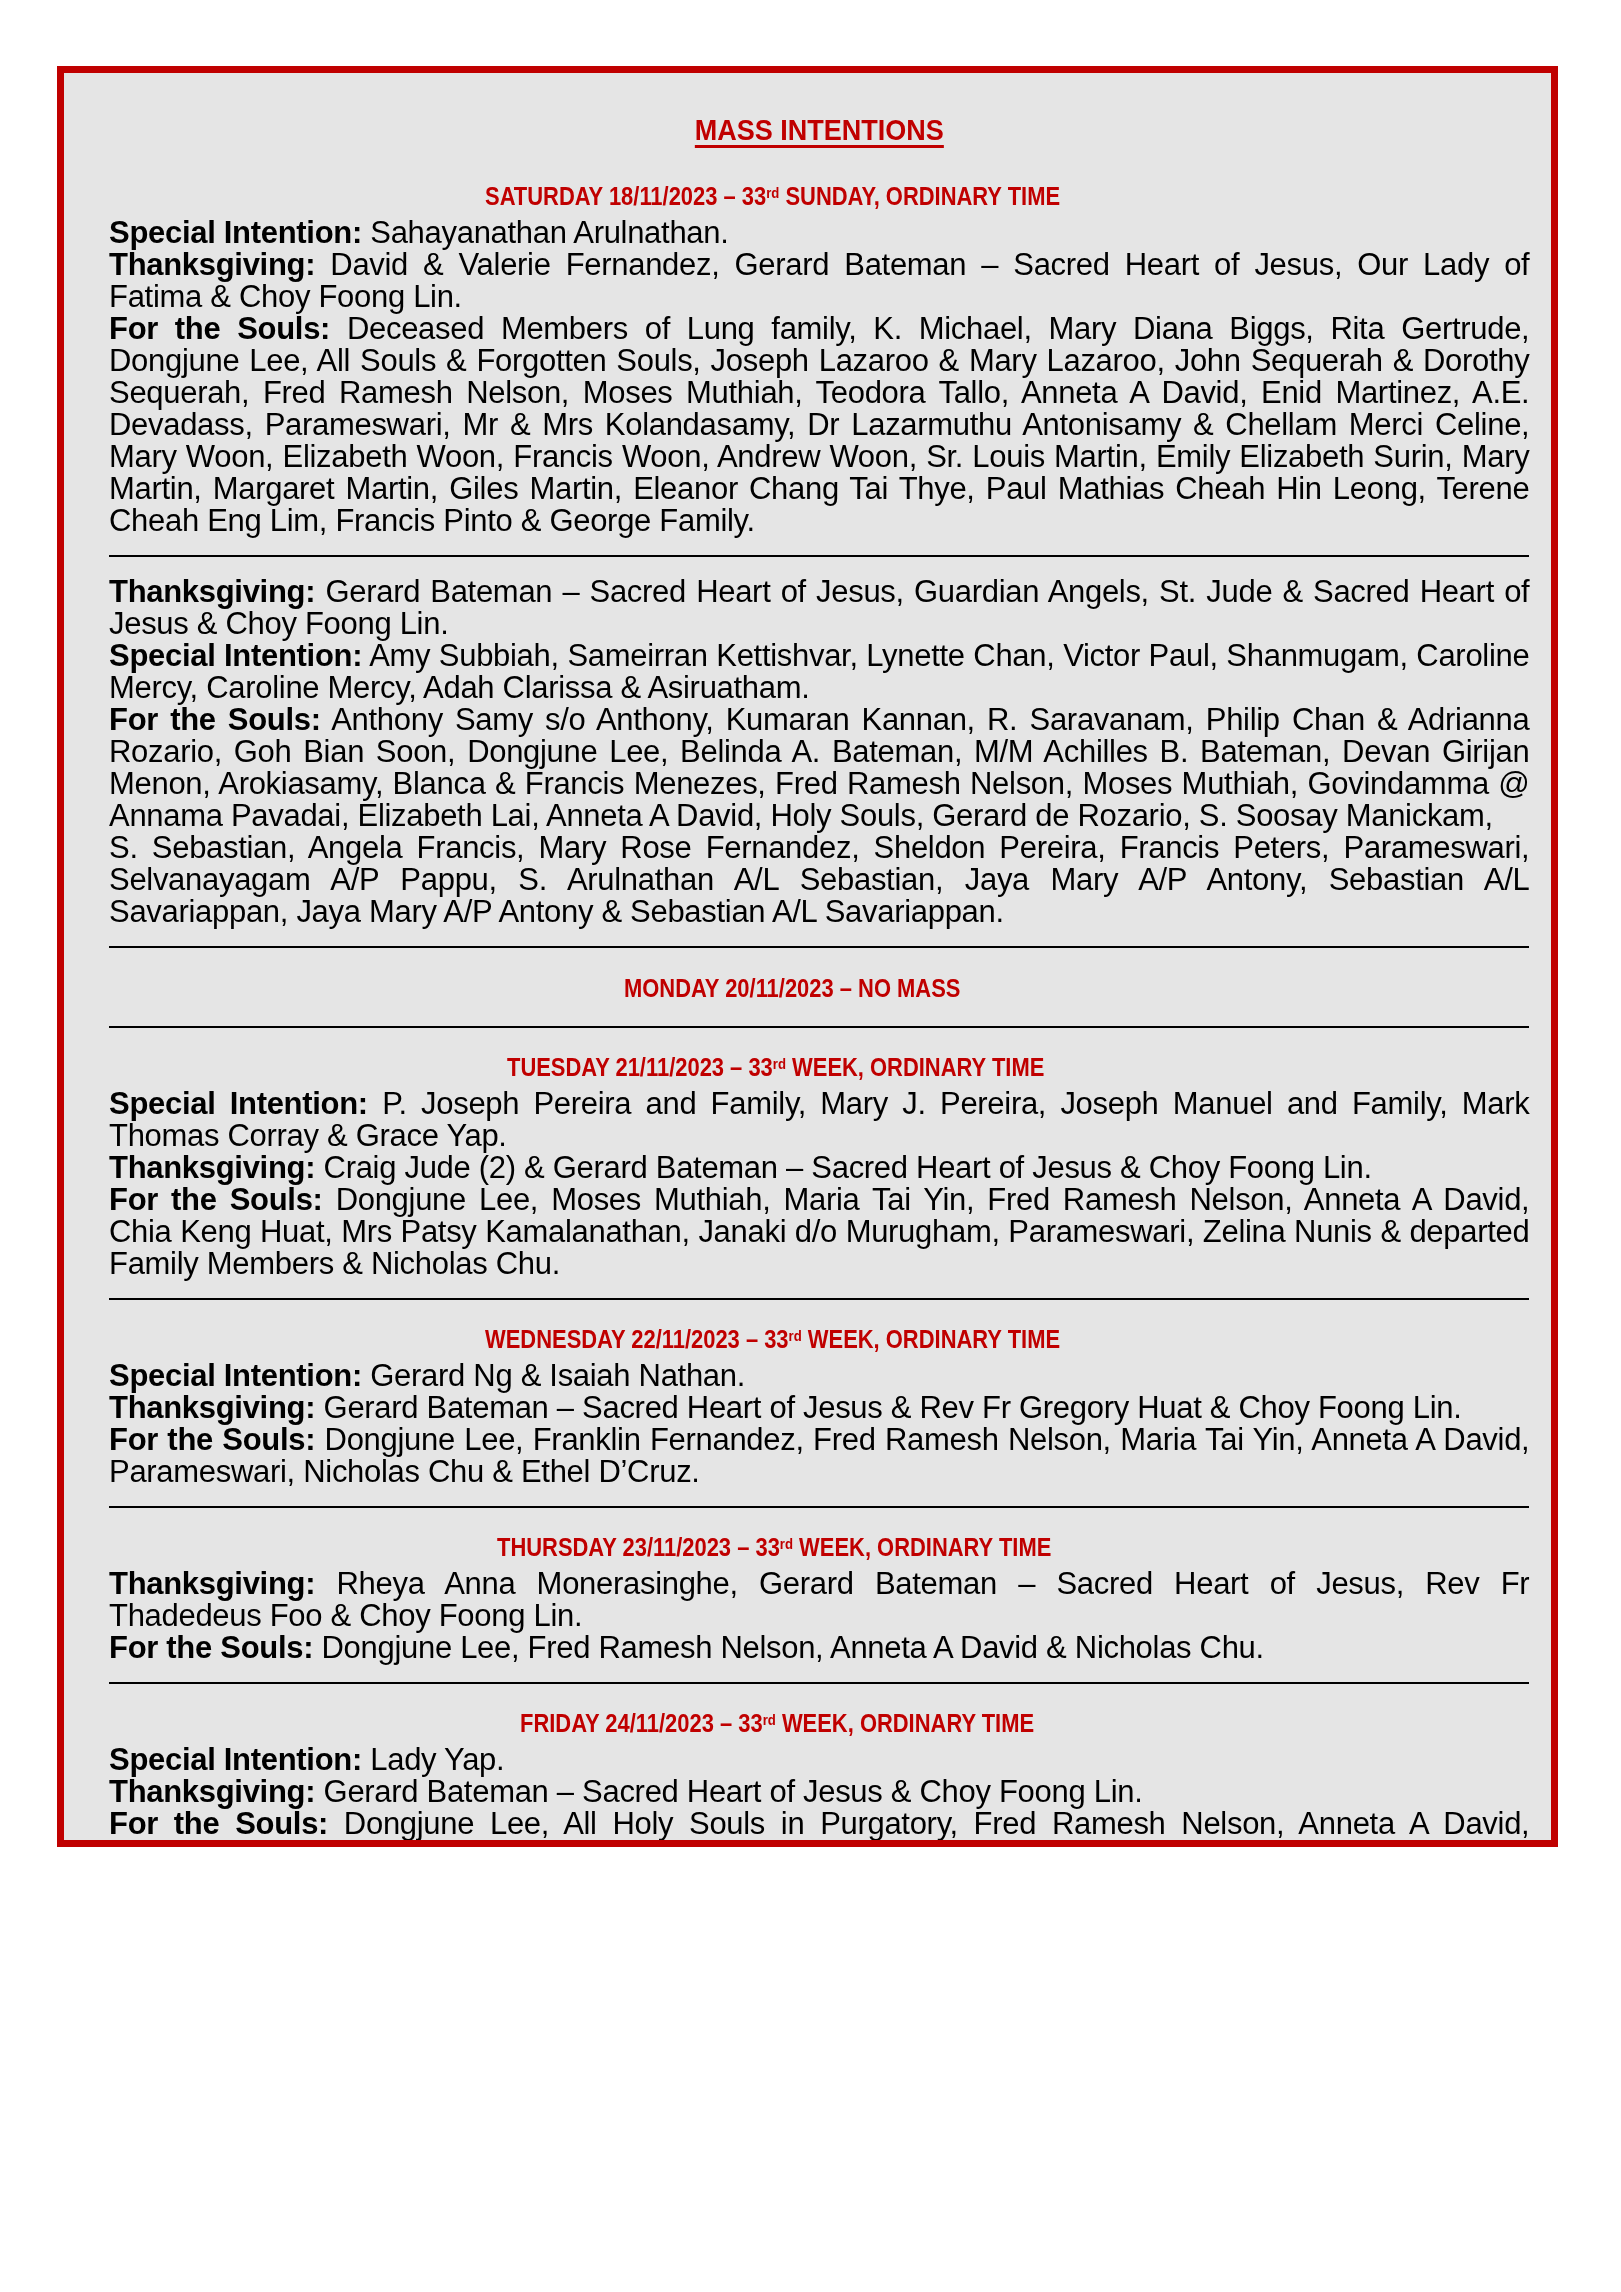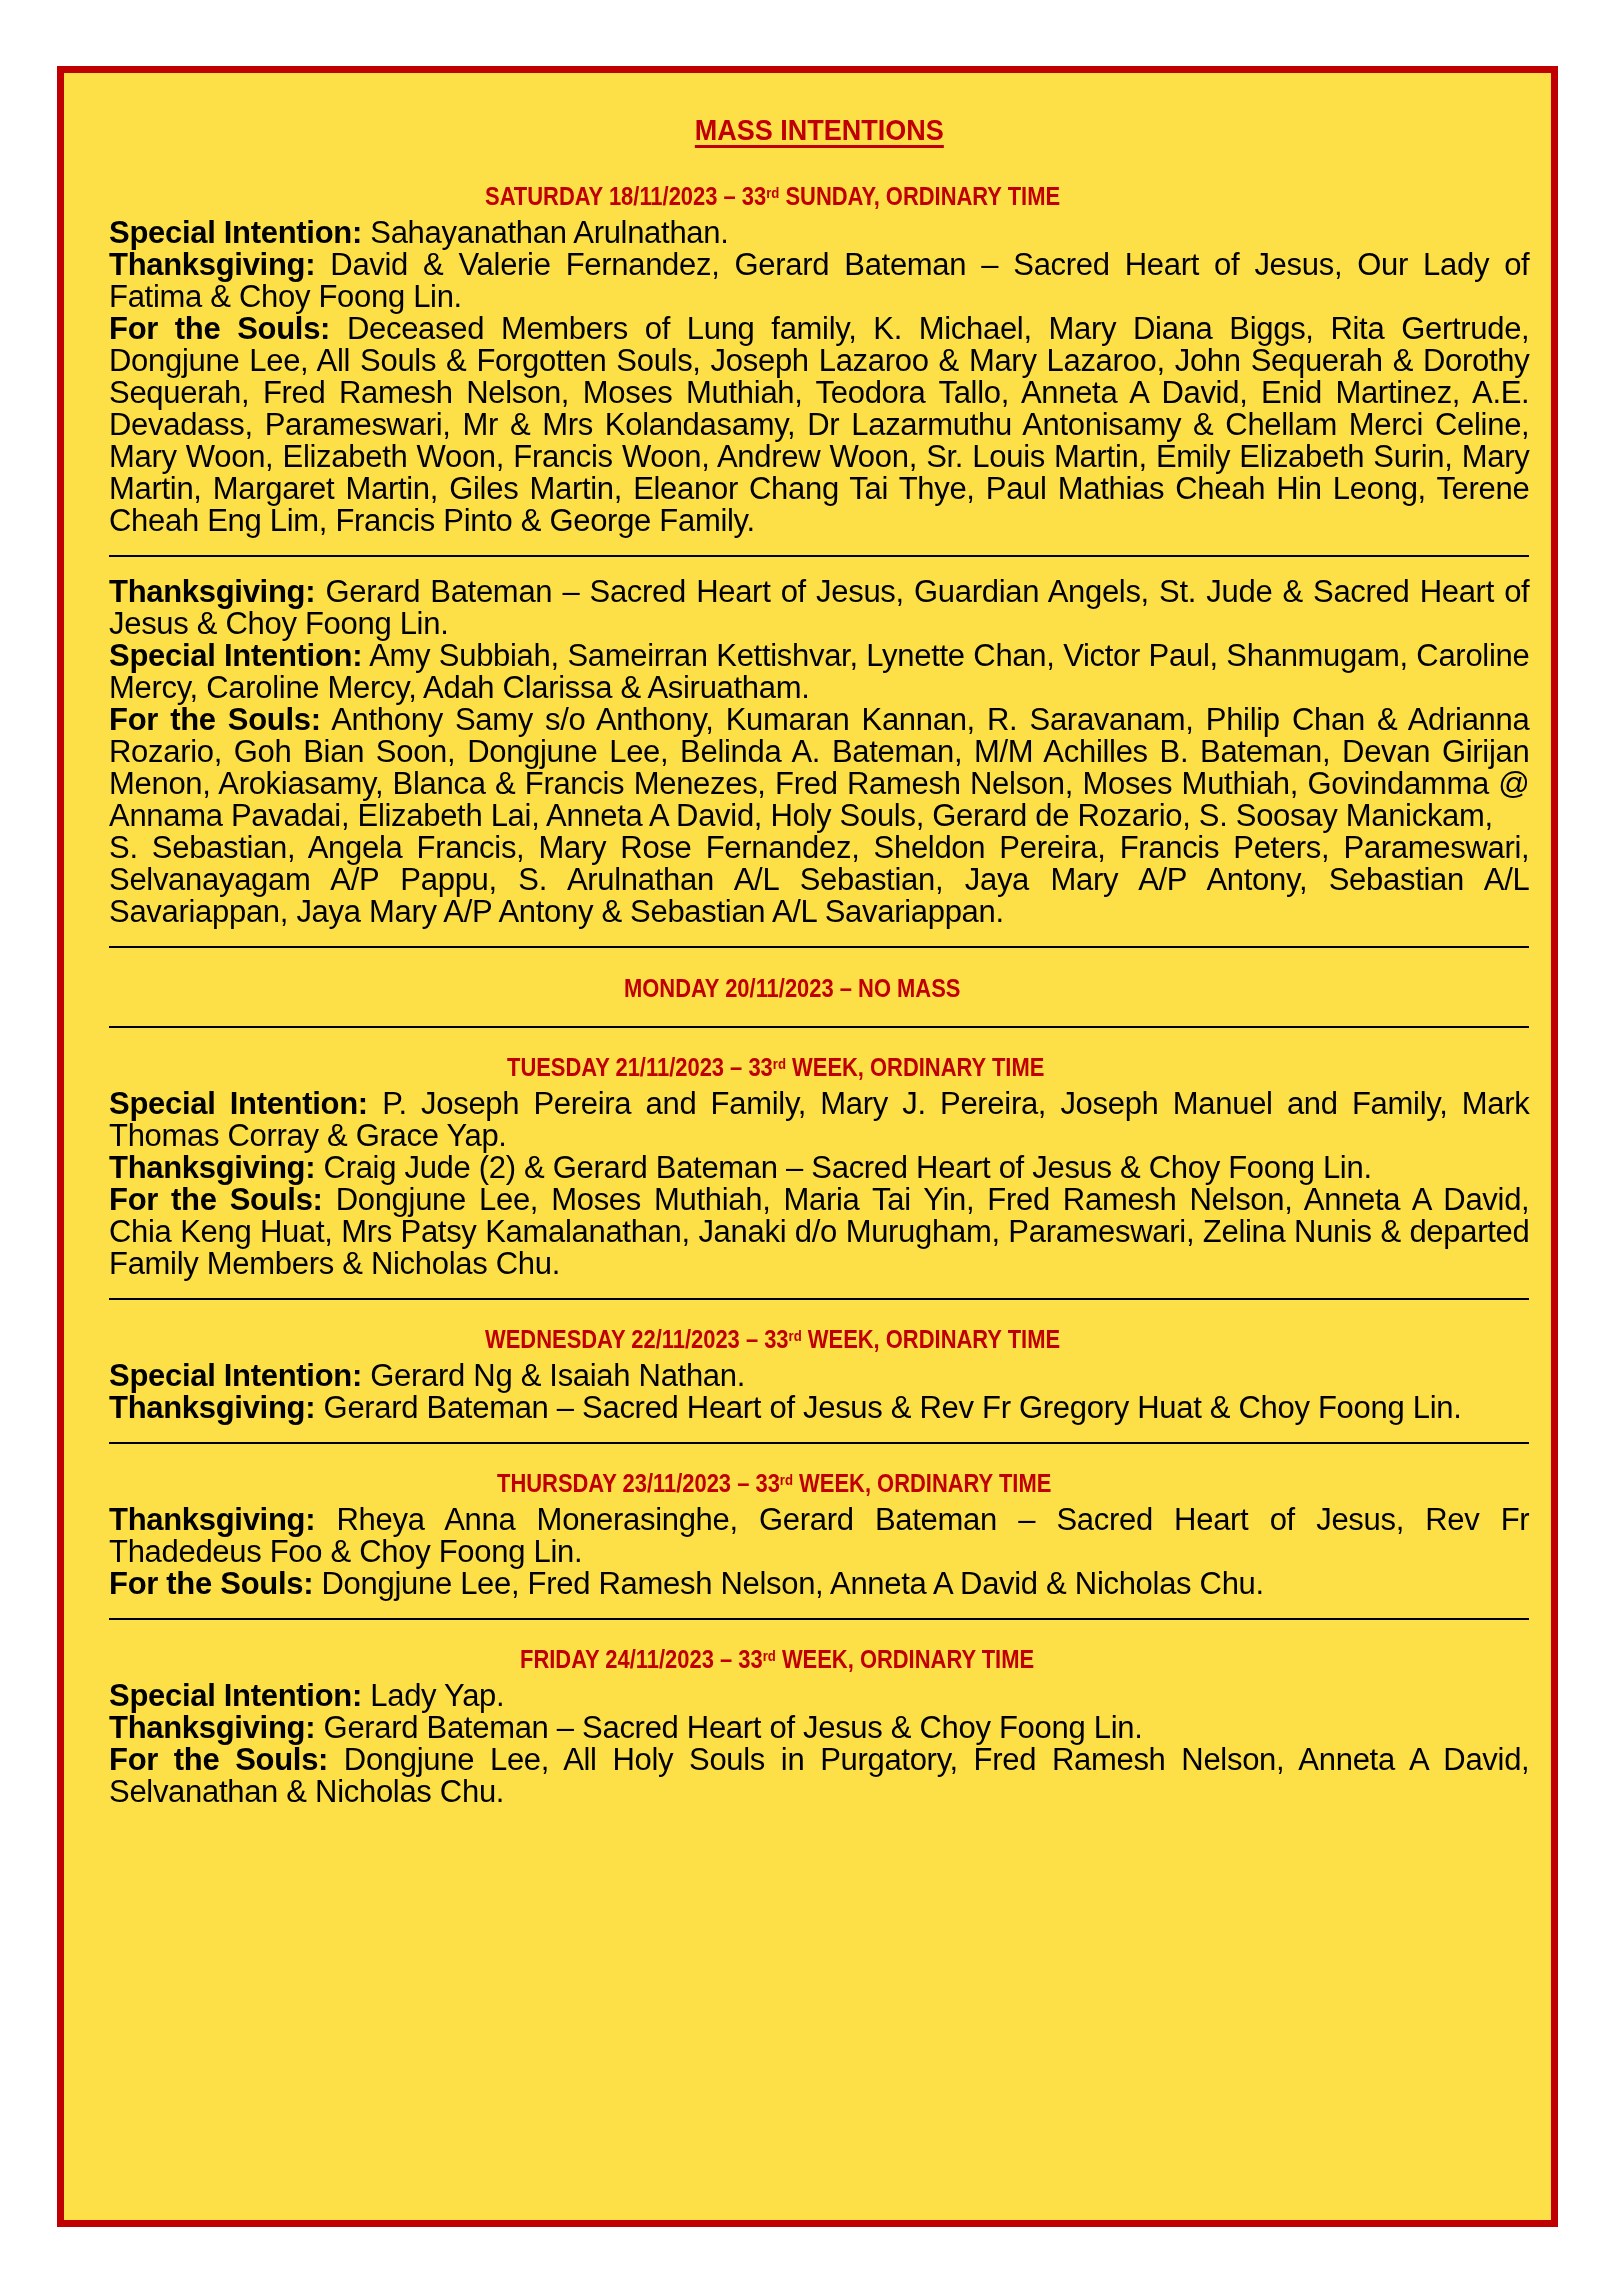--- a/index.html
+++ b/index.html
@@ -12,26 +12,26 @@
     height: 2293px;
     position: relative;
     font-family: "Liberation Sans", sans-serif;
     color: var(--ink, #000000);
   }
   .frame {
     position: absolute;
     left: 57px;
     top: 66px;
     width: 1501px;
-    height: 2161px;
+    height: 1781px;
     box-sizing: border-box;
     border: 7.8px solid var(--accent, #C00000);
     padding: 39px 21.6px 19.6px 45px;
     overflow: hidden;
-    background: #fde047;
+    background: #e5e5e5;
   }
   h1.title {
     margin: 0 0 9.8px 0;
     text-align: center;
     font-size: 30px;
     line-height: 35px;
     font-weight: 700;
     color: var(--accent, #C00000);
   }
   .title-inner {
@@ -120,20 +120,21 @@
 </div>
   </section>
 
   <section class="section">
     <h2 class="heading"><span class="heading-inner"><span class="h-pre">WEDNESDAY 22/11/2023 – 33</span><sup class="h-sup">rd</sup><span class="h-post"> WEEK, ORDINARY TIME</span></span></h2>
     <div class="entries">
   <p class="entry"><strong class="entry-label">Special Intention:</strong> <span class="entry-text">Gerard Ng &amp; Isaiah Nathan.</span></p>
 
   <p class="entry"><strong class="entry-label">Thanksgiving:</strong> <span class="entry-text">Gerard Bateman – Sacred Heart of Jesus &amp; Rev Fr Gregory Huat &amp; Choy Foong Lin.</span></p>
 
+  <p class="entry"><strong class="entry-label">For the Souls:</strong> <span class="entry-text">Dongjune Lee, Franklin Fernandez, Fred Ramesh Nelson, Maria Tai Yin, Anneta A David, Parameswari, Nicholas Chu &amp; Ethel D’Cruz.</span></p>
 </div>
   </section>
 
   <section class="section">
     <h2 class="heading"><span class="heading-inner"><span class="h-pre">THURSDAY 23/11/2023 – 33</span><sup class="h-sup">rd</sup><span class="h-post"> WEEK, ORDINARY TIME</span></span></h2>
     <div class="entries">
   <p class="entry"><strong class="entry-label">Thanksgiving:</strong> <span class="entry-text">Rheya Anna Monerasinghe, Gerard Bateman – Sacred Heart of Jesus, Rev Fr Thadedeus Foo &amp; Choy Foong Lin.</span></p>
 
   <p class="entry"><strong class="entry-label">For the Souls:</strong> <span class="entry-text">Dongjune Lee, Fred Ramesh Nelson, Anneta A David &amp; Nicholas Chu.</span></p>
 </div>

